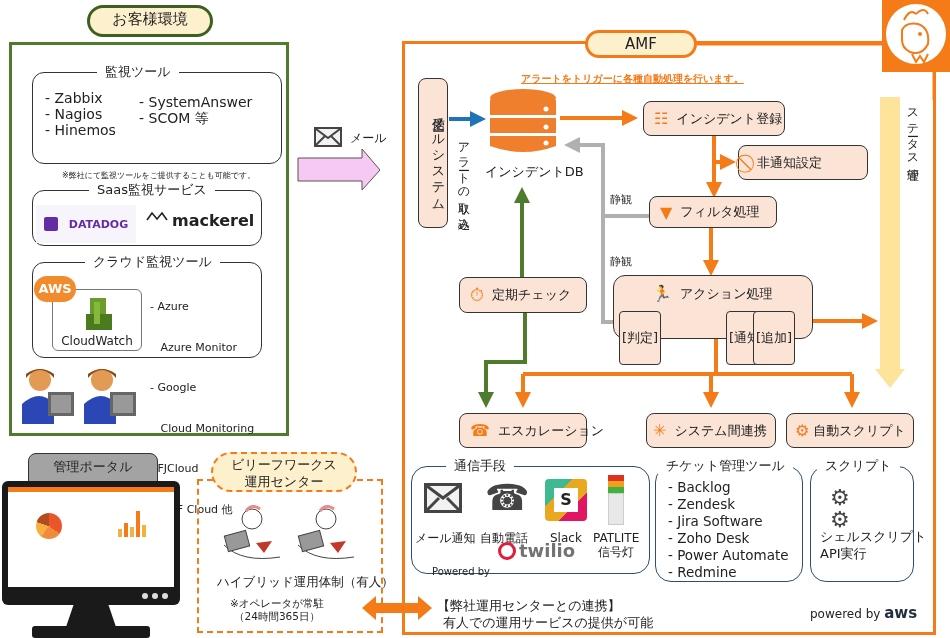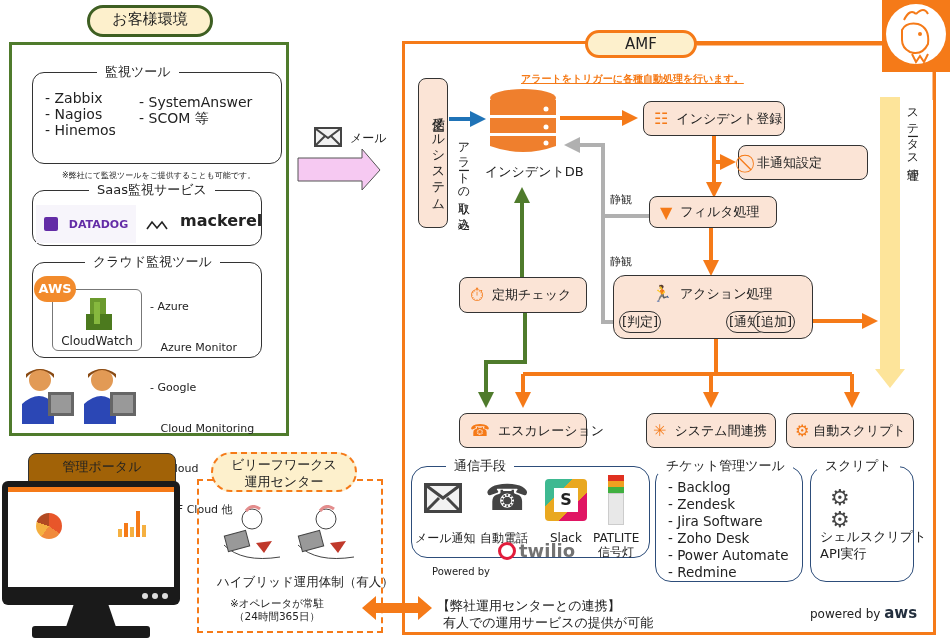--- a/index.html
+++ b/index.html
@@ -15,21 +15,21 @@
 #mon{left:32px;top:72px;width:250px;height:92px}
 #saas{left:32px;top:190px;width:230px;height:56px}
 #cloud{left:32px;top:262px;width:230px;height:96px}
 .list{font-size:14px;line-height:16px;white-space:nowrap}
 
 #amf{left:402px;top:41px;width:534px;height:594px;border:3px solid #f57a18}
 #amf-title{left:585px;top:30px;width:112px;height:28px;border:3px solid #f57a18;background:#fdf0cc;line-height:22px;font-size:15px}
 #goat{left:882px;top:0;width:68px;height:72px;background:#f57a18}
 .node{position:absolute;background:#fbe4d6;border:1.3px solid #333;border-radius:8px;font-size:13px;display:flex;align-items:center;white-space:nowrap}
 .node .ic{color:#f57a18;margin:0 8px 0 10px;font-size:16px}
-.bracket{position:absolute;border:1.2px solid #333;border-radius:11px;font-size:13px;padding:0 2px;line-height:20px;background:#fbe4d6}
+.bracket{position:absolute;border:1.2px solid #333;border-radius:4px;font-size:13px;padding:16px 2px;line-height:20px;background:#fbe4d6}
 .vt{writing-mode:vertical-rl;text-orientation:upright;font-size:13px;letter-spacing:1px}
 .sub{position:absolute;border:1.3px solid #2d4d7a;border-radius:16px}
 .sub .leg{position:absolute;top:-9px;background:#fff;padding:0 8px;font-size:13px;line-height:16px;white-space:nowrap}
 #ops{left:197px;top:479px;width:186px;height:154px;border:2px dashed #f57a18}
 #ops-title{left:211px;top:452px;width:146px;height:40px;border:2px dashed #f57a18;border-radius:20px;background:#fdf0cc;font-size:13px;line-height:17px;padding-top:2px}
 </style>
 </head>
 <body>
 
 <svg class="abs" style="left:0;top:0" width="950" height="638">
@@ -101,21 +101,21 @@
 </div>
 <div class="abs" style="left:62px;top:170px;font-size:8px;white-space:nowrap">※弊社にて監視ツールをご提供することも可能です。</div>
 
 <div id="saas" class="rbox">
   <span class="leg" style="left:56px">Saas監視サービス</span>
 </div>
 <div class="abs" style="left:36px;top:205px;width:100px;height:38px;background:#f7f5fb;display:flex;align-items:center;justify-content:center;gap:11px">
   <span style="width:14px;height:14px;background:#632ca6;display:inline-block;border-radius:2px"></span>
   <span style="color:#632ca6;font-weight:bold;font-size:11px">DATADOG</span>
 </div>
-<div class="abs" style="left:146px;top:211px;font-weight:bold;font-size:16px;display:flex;align-items:flex-end;gap:12px">
+<div class="abs" style="left:146px;top:211px;font-weight:bold;font-size:16px;display:flex;align-items:flex-start;gap:4px">
   <svg width="22" height="10">
       <polyline points="1,9 6,2 11,8 16,2 21,9" fill="none" stroke="#222" stroke-width="1.6"></polyline>
     </svg>
   <span>mackerel</span>
 </div>
 
 <div id="cloud" class="rbox">
   <span class="leg" style="left:52px">クラウド監視ツール</span>
 </div>
 <div class="abs" style="left:52px;top:289px;width:90px;height:62px;border:1px solid #777;border-radius:6px">
@@ -223,21 +223,21 @@
 </div>
 <div class="abs node" style="left:646px;top:413px;width:130px;height:35px">
   <span class="ic" style="margin-left:6px">✳</span>
     <span>システム間連携</span>
 </div>
 <div class="abs node" style="left:786px;top:413px;width:128px;height:35px">
   <span class="ic" style="margin-left:8px;margin-right:4px">⚙</span>
     <span>自動スクリプト</span>
 </div>
 
-<div class="sub abs" style="left:411px;top:466px;width:239px;height:92px">
+<div class="sub abs" style="left:411px;top:466px;width:239px;height:108px">
   <span class="leg" style="left:34px">通信手段</span>
 </div>
 <div class="abs" style="left:424px;top:483px;width:38px;height:30px;border:3px solid #444;background:#f2f2f2">
   <svg width="32" height="24" class="abs" style="left:0;top:0">
       <polyline points="0,0 16,12 32,0" fill="none" stroke="#444" stroke-width="3"></polyline>
       <line x1="0" y1="24" x2="12" y2="12" stroke="#444" stroke-width="3"></line>
       <line x1="32" y1="24" x2="20" y2="12" stroke="#444" stroke-width="3"></line>
     </svg>
 </div>
 <div class="abs" style="left:485px;top:478px;font-size:36px;color:#444;line-height:40px">☎</div>
@@ -286,21 +286,21 @@
 
 <div class="abs t" style="left:437px;top:597px;font-size:13px;line-height:17px">
   <div>【弊社運用センターとの連携】</div>
   <div style="padding-left:6px">有人での運用サービスの提供が可能</div>
 </div>
 <div class="abs" style="left:810px;top:604px;font-size:12px;white-space:nowrap">
   <span>powered by</span>
   <span style="font-size:15px;color:#232f3e;font-weight:bold">aws</span>
 </div>
 
-<div class="abs" style="left:28px;top:453px;width:148px;height:36px;border:1.3px solid #333;border-radius:8px;background:#a16207;text-align:center;font-size:13px;line-height:26px">管理ポータル</div>
+<div class="abs" style="left:28px;top:453px;width:130px;height:36px;border:1.3px solid #333;border-radius:8px;background:#a3a3a3;text-align:center;font-size:13px;line-height:26px">管理ポータル</div>
 <div class="abs" style="left:2px;top:481px;width:178px;height:124px;background:#1a1a1a;border-radius:6px">
   <div class="abs" style="left:6px;top:6px;width:166px;height:100px;background:#fff">
     <div style="height:5px;background:#f57a18"></div>
     <div class="abs" style="left:28px;top:26px;width:26px;height:26px;border-radius:50%;background:conic-gradient(#e8562a 0 35%,#f08a3c 35% 60%,#f5b041 60% 80%,#b24a22 80%)"></div>
     <div class="abs" style="left:110px;top:20px;width:30px;height:30px;display:flex;align-items:flex-end;gap:2px">
       <span style="width:4px;height:8px;background:#f5b041"></span>
         <span style="width:4px;height:14px;background:#f57a18"></span>
         <span style="width:4px;height:10px;background:#f5b041"></span>
         <span style="width:4px;height:26px;background:#f57a18"></span>
         <span style="width:4px;height:12px;background:#f5b041"></span>

